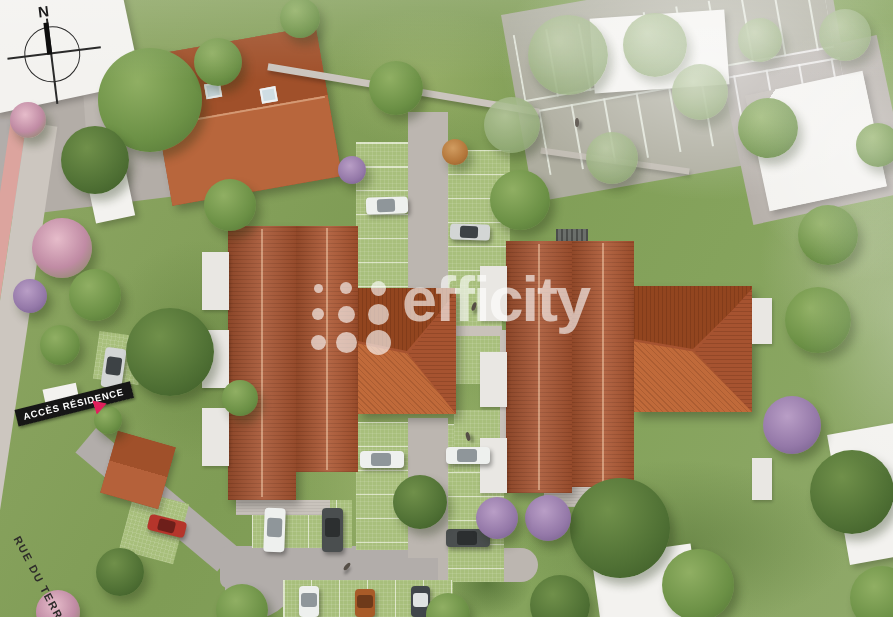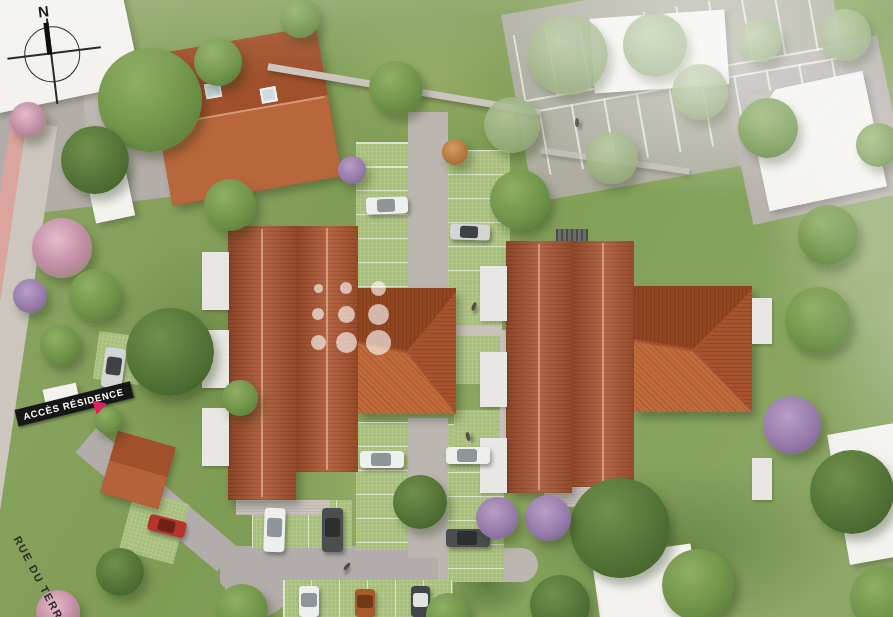--- a/index.html
+++ b/index.html
@@ -217,20 +217,21 @@
         <div class="wm-dot" style="left: 7.5px; top: 11.5px; width: 9px; height: 9px;"></div>
         <div class="wm-dot" style="left: 34px; top: 10px; width: 12px; height: 12px;"></div>
         <div class="wm-dot" style="left: 64.5px; top: 8.5px; width: 15px; height: 15px;"></div>
         <div class="wm-dot" style="left: 6px; top: 36px; width: 12px; height: 12px;"></div>
         <div class="wm-dot" style="left: 31.5px; top: 33.5px; width: 17px; height: 17px;"></div>
         <div class="wm-dot" style="left: 61.5px; top: 31.5px; width: 21px; height: 21px;"></div>
         <div class="wm-dot" style="left: 4.5px; top: 62.5px; width: 15px; height: 15px;"></div>
         <div class="wm-dot" style="left: 29.5px; top: 59.5px; width: 21px; height: 21px;"></div>
         <div class="wm-dot" style="left: 59.5px; top: 57.5px; width: 25px; height: 25px;"></div>
       </div>
+    <div class="wm-text">efficity</div>
   </div>
 
 <div class="tree t-g2" style="left: 98px; top: 48px; width: 104px; height: 104px;"></div>
     <div class="tree t-g1" style="left: 61px; top: 126px; width: 68px; height: 68px;"></div>
     <div class="tree t-g2" style="left: 194px; top: 38px; width: 48px; height: 48px;"></div>
     <div class="tree t-g2" style="left: 280px; top: -2px; width: 40px; height: 40px;"></div>
     <div class="tree t-pk" style="left: 10px; top: 102px; width: 36px; height: 36px;"></div>
     <div class="tree t-pk" style="left: 32px; top: 218px; width: 60px; height: 60px;"></div>
     <div class="tree t-pu" style="left: 13px; top: 279px; width: 34px; height: 34px;"></div>
     <div class="tree t-g2" style="left: 69px; top: 269px; width: 52px; height: 52px;"></div>

